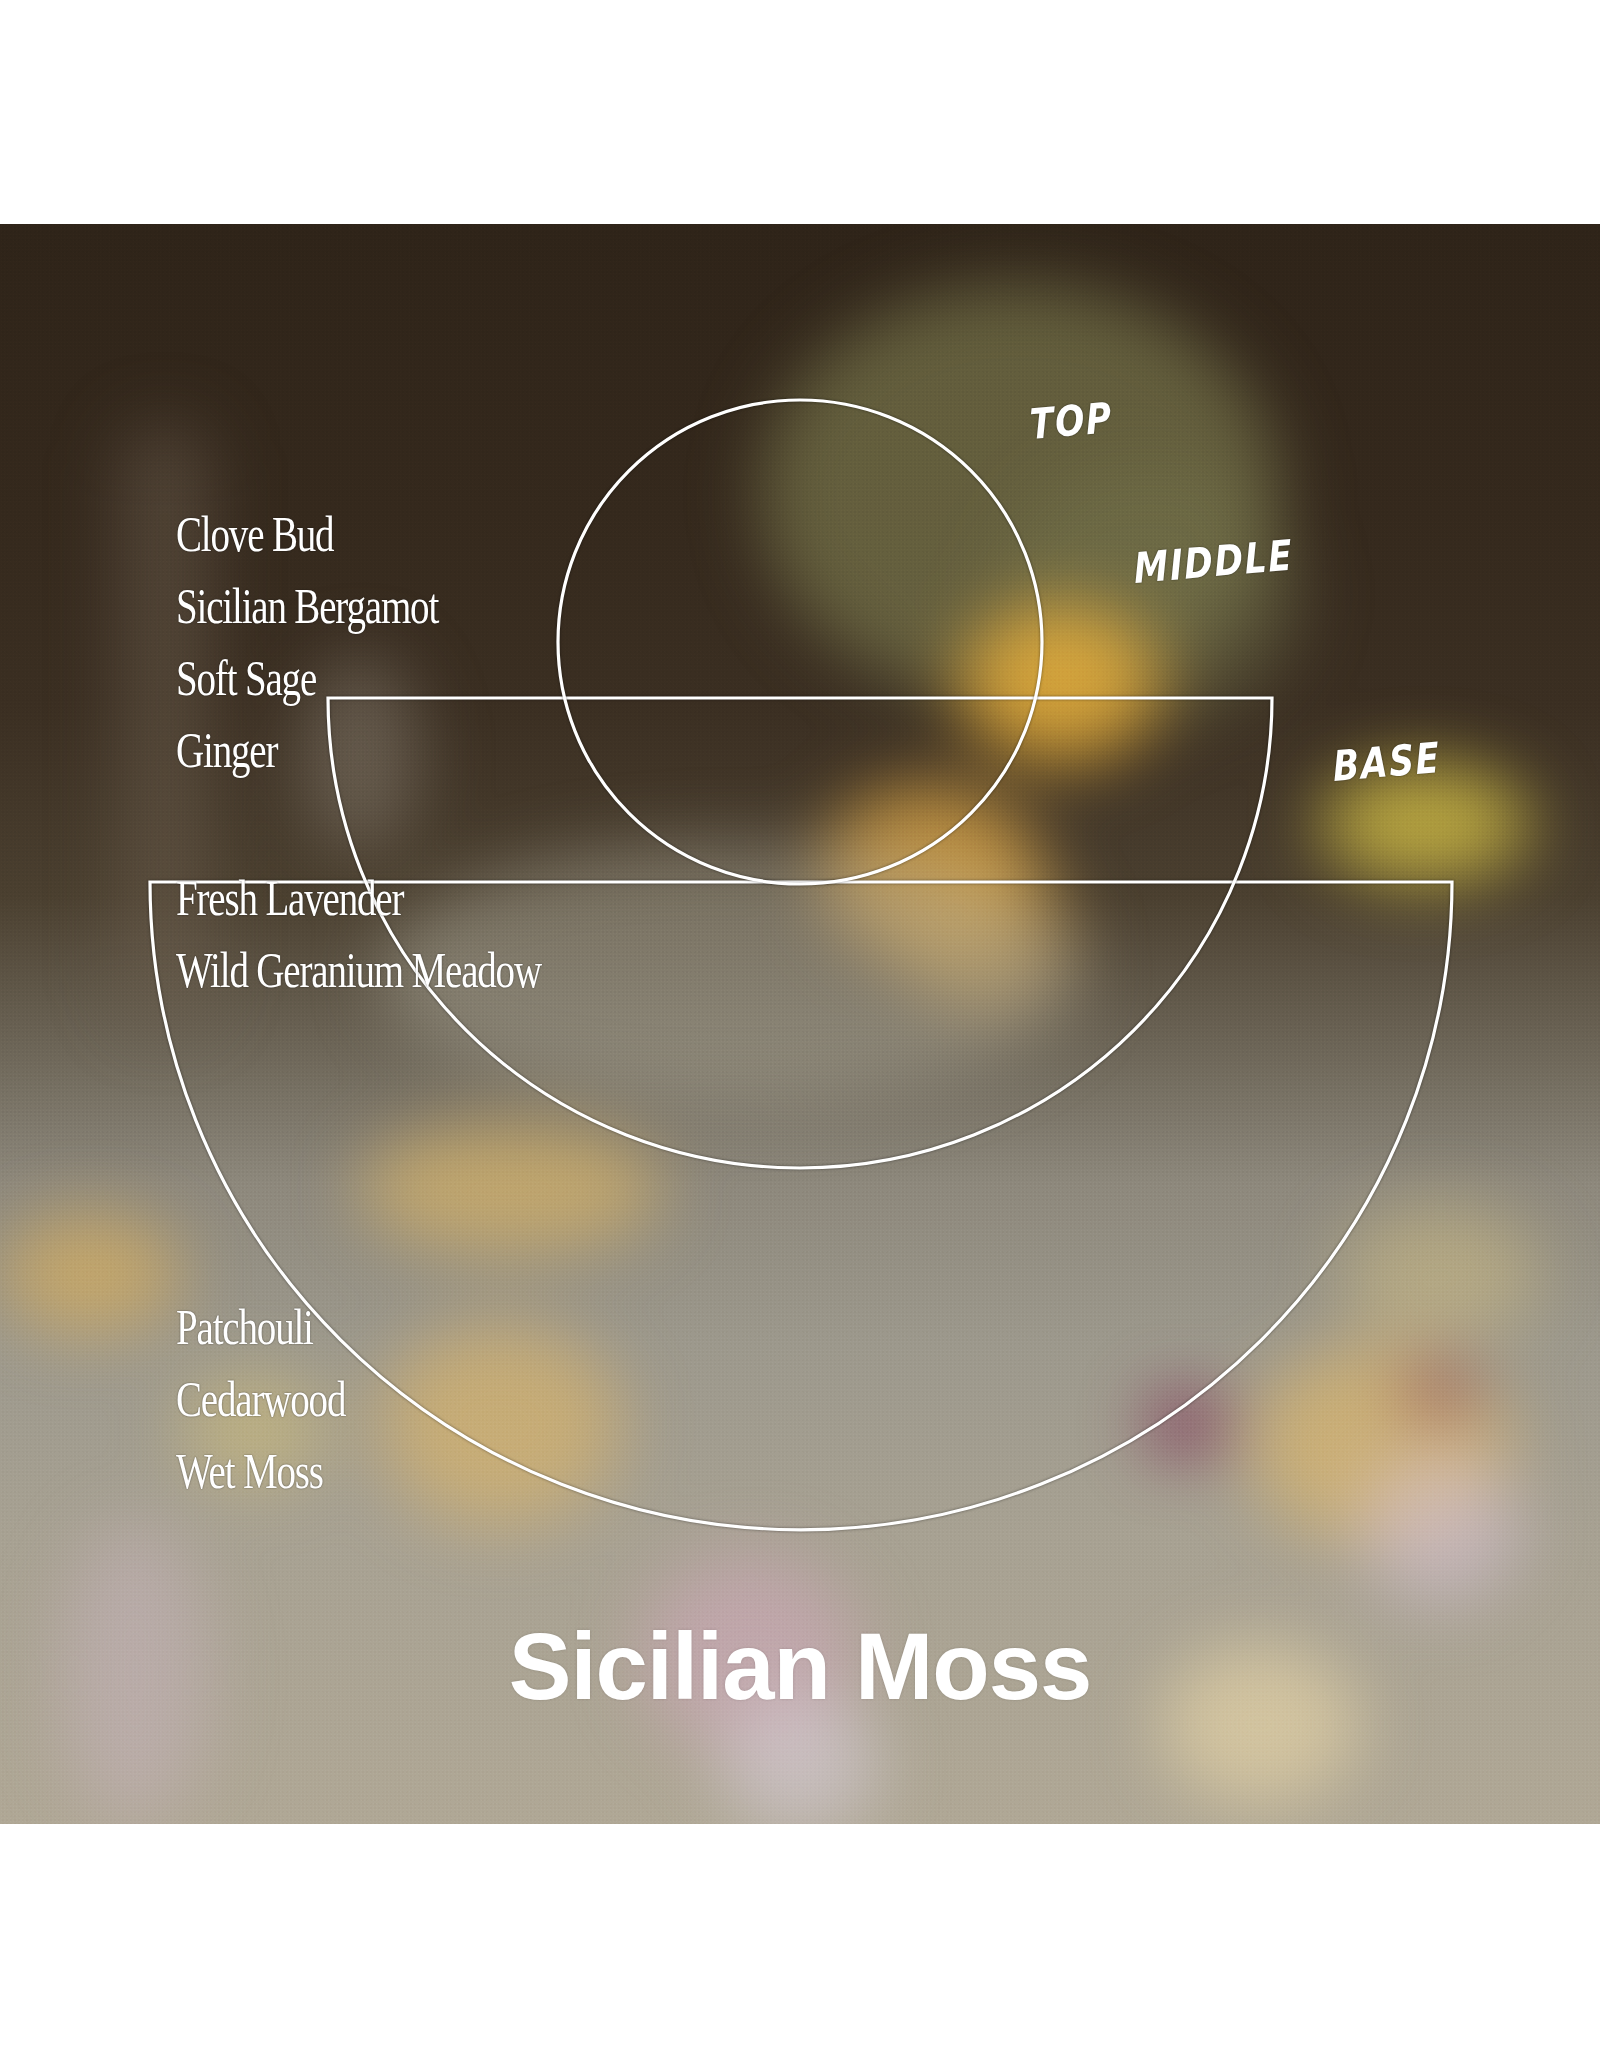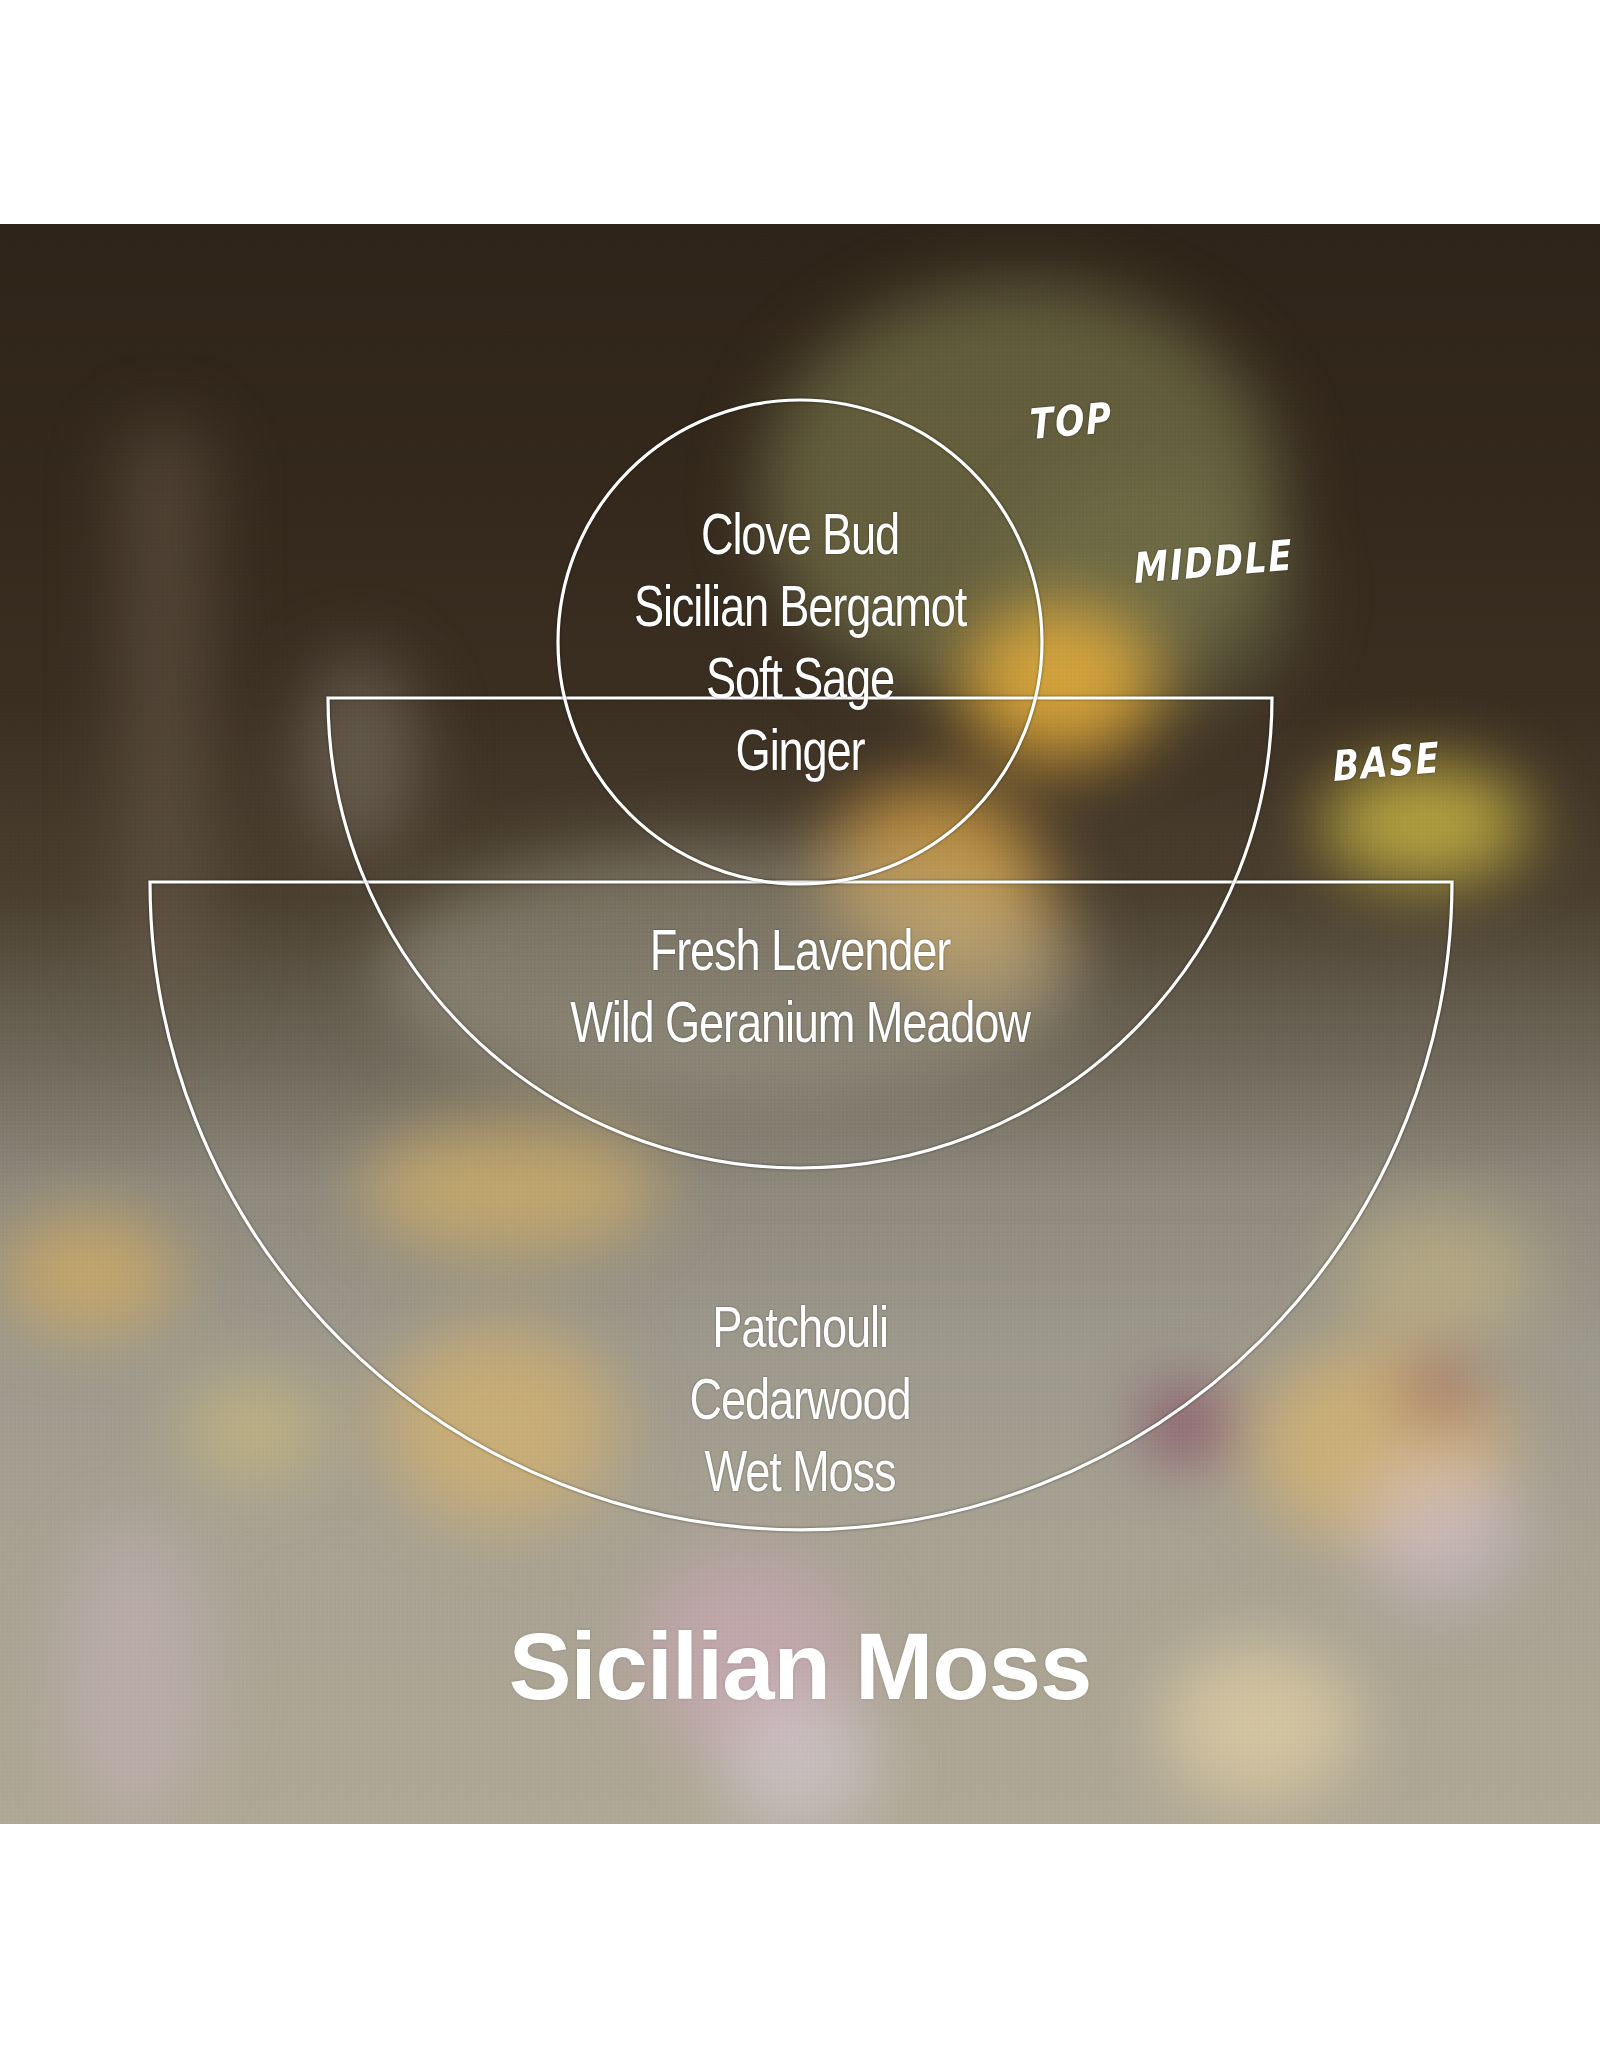--- a/index.html
+++ b/index.html
@@ -67,24 +67,23 @@
     .shape {
       fill: none;
       stroke: #ffffff;
       stroke-width: 3.2;
       filter: drop-shadow(0 0 1.5px rgba(0,0,0,0.45));
     }
     .notes {
       position: absolute;
       left: 0;
       width: 1600px;
-      text-align: center;
       color: #ffffff;
-      font-family: Liberation Sans, sans-serif;
-      font-size: 58px;
+      font-family: Liberation Serif, serif;
+      font-size: 50px;
       line-height: 72px;
       letter-spacing: -1.5px;
       text-shadow: 0 0 2px rgba(0,0,0,0.55);
     }
     .notes .note {
       display: block;
       transform: scaleX(0.78);
       transform-origin: center;
     }
     .tier-label {
@@ -167,21 +166,21 @@
   
 </style>
 
 <div class="notes" style="top:498px;">
   <span class="note">Clove Bud</span>
   <span class="note">Sicilian Bergamot</span>
   <span class="note">Soft Sage</span>
   <span class="note">Ginger</span>
 </div>
 
-<div class="notes" style="top:914px;">
+<div class="notes" style="top:862px;">
   <span class="note">Fresh Lavender</span>
   <span class="note">Wild Geranium Meadow</span>
 </div>
 
 <div class="notes" style="top:1291px;">
   <span class="note">Patchouli</span>
   <span class="note">Cedarwood</span>
   <span class="note">Wet Moss</span>
 </div>
 

